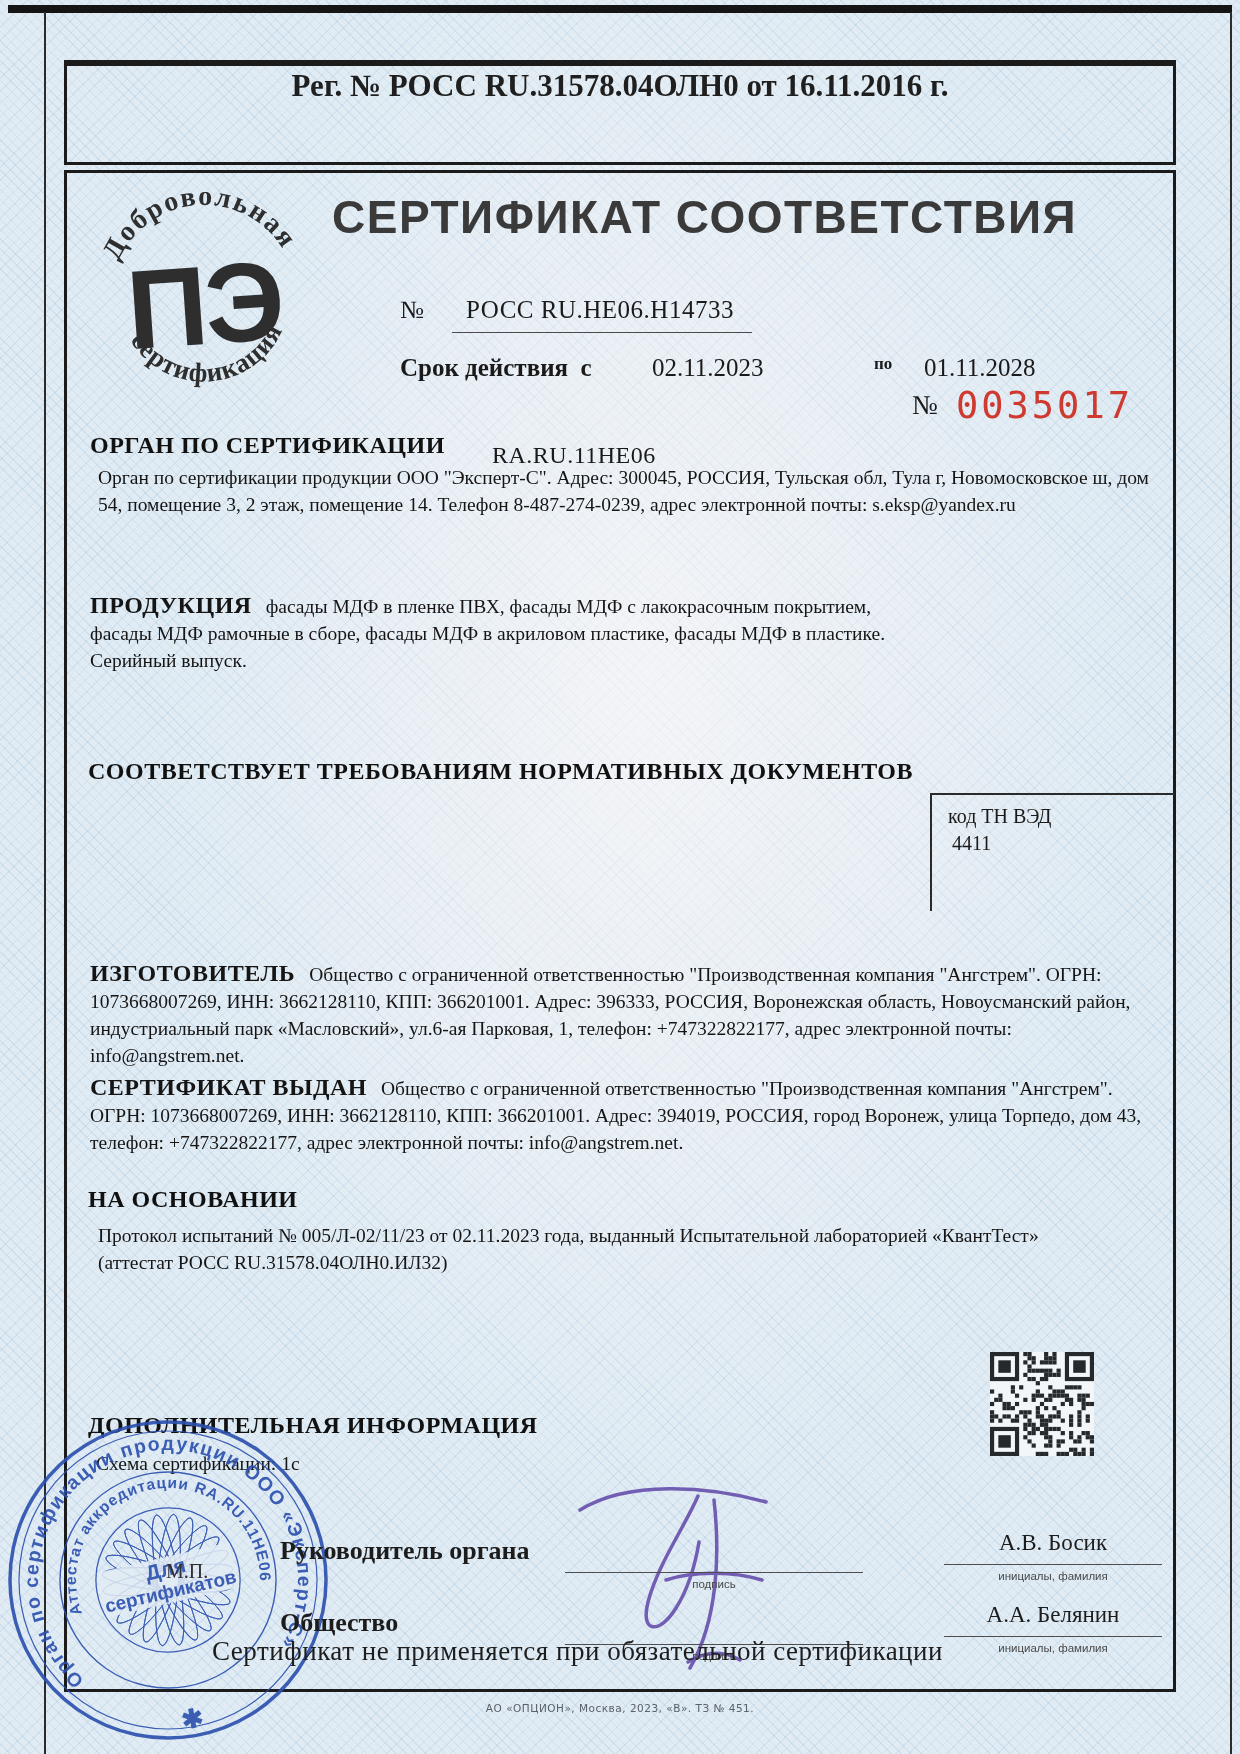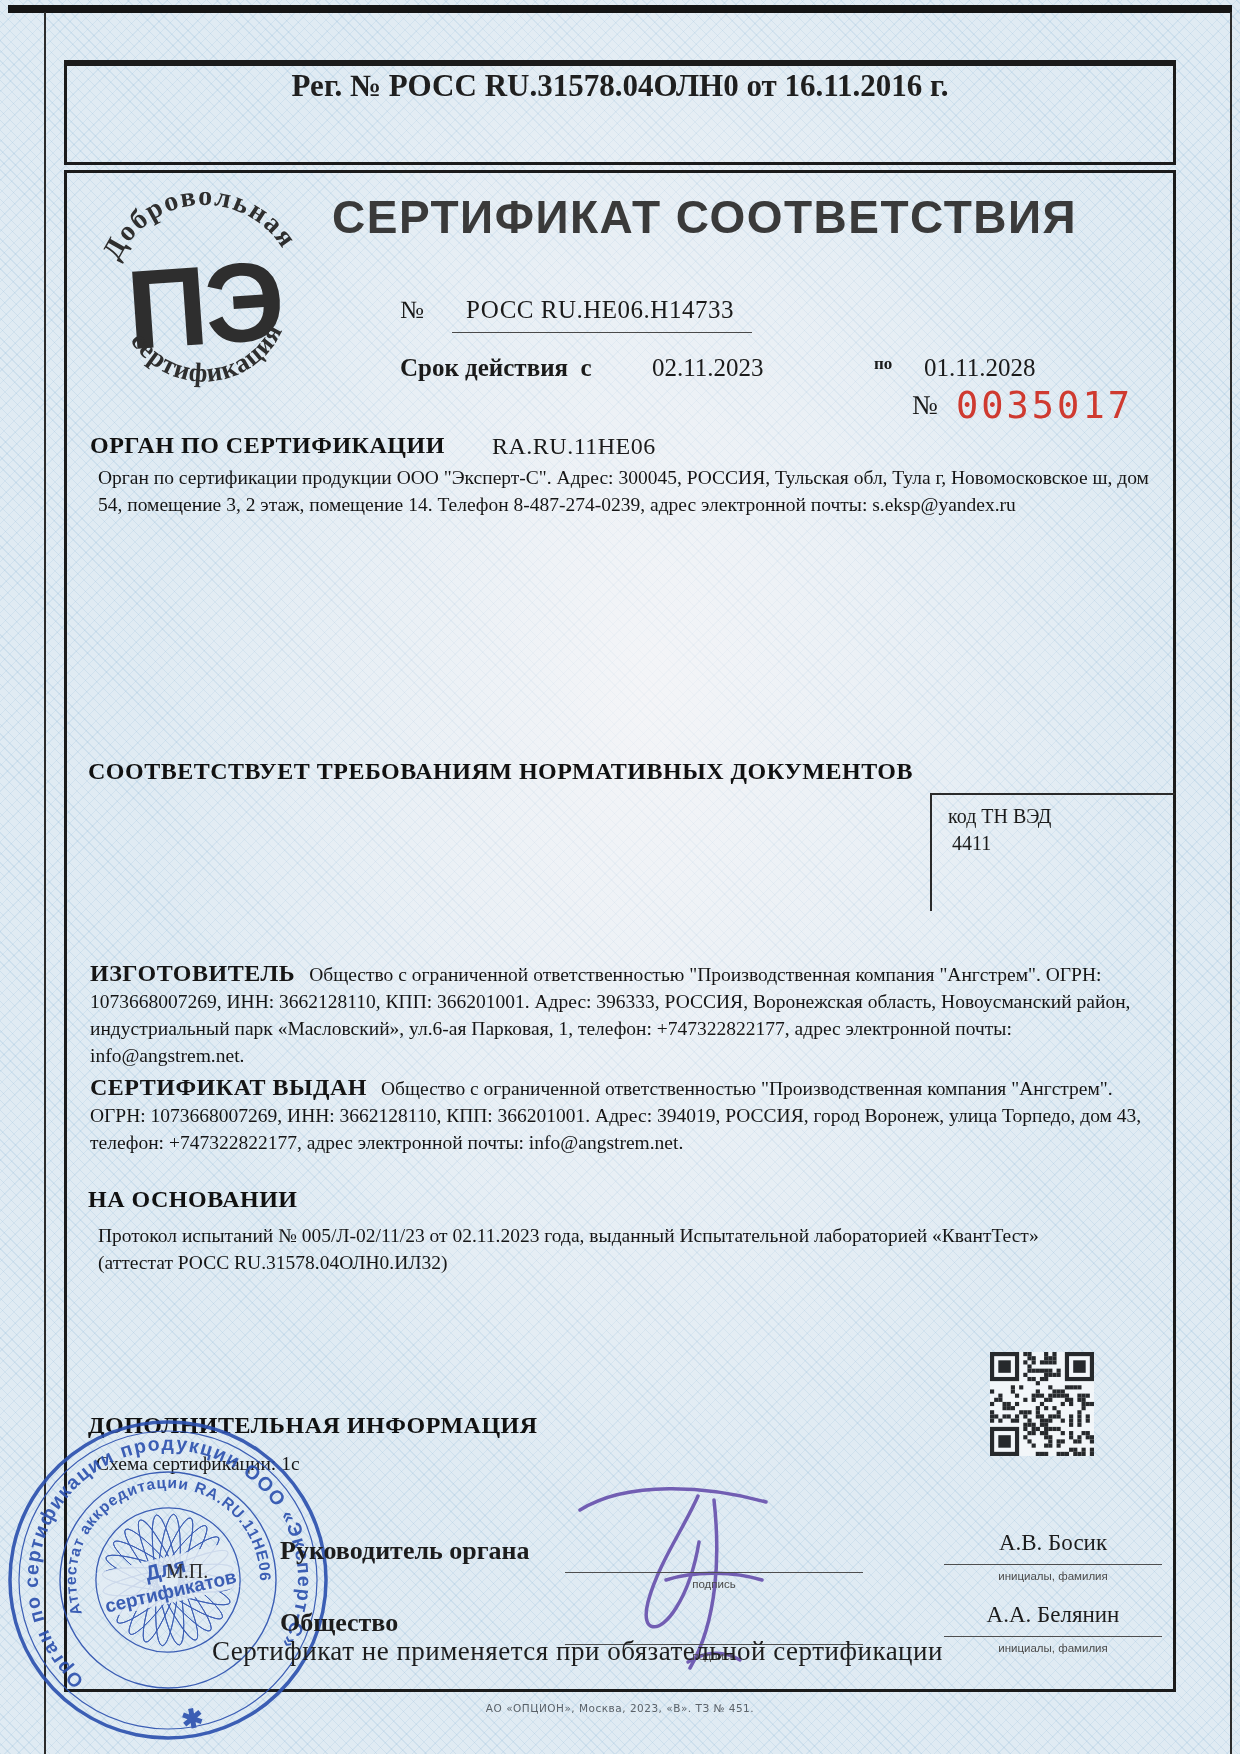--- a/index.html
+++ b/index.html
@@ -33,21 +33,21 @@
   .valid-from{left:652px;top:354px;font-size:25px;}
   .to-label{left:874px;top:354px;font-size:17px;font-weight:bold;}
   .valid-to{left:924px;top:354px;font-size:25px;}
   .formnum-label{left:912px;top:390px;font-size:27px;}
   .formnum-value{left:956px;top:384px;font-family:"DejaVu Sans Mono",monospace;font-size:37px;
     letter-spacing:3px;color:#cf3a30;}
   
   .h-sec{font-size:24px;font-weight:bold;letter-spacing:0.5px;color:#111;}
   .body-t{font-size:19.5px;line-height:27px;color:#151515;}
   .organ-head{left:90px;top:432px;}
-  .organ-code{left:492px;top:433px;font-size:24px;letter-spacing:0.5px;}
+  .organ-code{left:492px;top:442px;font-size:24px;letter-spacing:0.5px;}
   .organ-body{left:98px;top:464px;width:1052px;}
   .product-para{left:90px;top:592px;width:836px;}
   .inline-h{font-size:24px;font-weight:bold;letter-spacing:0.5px;padding-right:14px;}
   .code-box{border-top:2px solid #2a2a2a;border-left:2px solid #2a2a2a;}
   .okbox{left:930px;top:638px;width:243px;height:122px;}
   .code-label{margin:10px 0 0 16px;font-size:20px;}
   .code-value{margin:4px 0 0 20px;font-size:20px;}
   .conf-head{left:88px;top:758px;}
   .conf-body{left:96px;top:796px;width:820px;}
   .tnbox{left:930px;top:793px;width:243px;height:116px;}
@@ -126,20 +126,23 @@
   <div class="abs to-label">по</div>
   <div class="abs valid-to">01.11.2028</div>
 
   <div class="abs formnum-label">№</div>
   <div class="abs formnum-value">0035017</div>
 
   <div class="abs h-sec organ-head">ОРГАН ПО СЕРТИФИКАЦИИ</div>
   <div class="abs organ-code">RA.RU.11НЕ06</div>
   <div class="abs body-t organ-body">Орган по сертификации продукции ООО "Эксперт-С". Адрес: 300045, РОССИЯ, Тульская обл, Тула г, Новомосковское ш, дом 54, помещение 3, 2 этаж, помещение 14. Телефон 8-487-274-0239, адрес электронной почты: s.eksp@yandex.ru</div>
 
+  <div class="abs body-t product-para">
+    <span class="inline-h">ПРОДУКЦИЯ</span><span>фасады МДФ в пленке ПВХ, фасады МДФ с лакокрасочным покрытием,  фасады МДФ рамочные в сборе, фасады МДФ в акриловом пластике, фасады МДФ в пластике. Серийный выпуск.</span>
+  </div>
 
   <div class="abs h-sec conf-head">СООТВЕТСТВУЕТ ТРЕБОВАНИЯМ НОРМАТИВНЫХ ДОКУМЕНТОВ</div>
   <div class="abs code-box tnbox">
     <div class="code-label">код ТН ВЭД</div>
     <div class="code-value">4411</div>
   </div>
 
   <div class="abs body-t manu-para">
     <span class="inline-h">ИЗГОТОВИТЕЛЬ</span><span>Общество с ограниченной ответственностью "Производственная компания "Ангстрем". ОГРН: 1073668007269, ИНН: 3662128110, КПП: 366201001. Адрес: 396333, РОССИЯ, Воронежская область, Новоусманский район, индустриальный парк «Масловский», ул.6-ая Парковая, 1, телефон: +747322822177, адрес электронной почты: info@angstrem.net.</span>
   </div>

